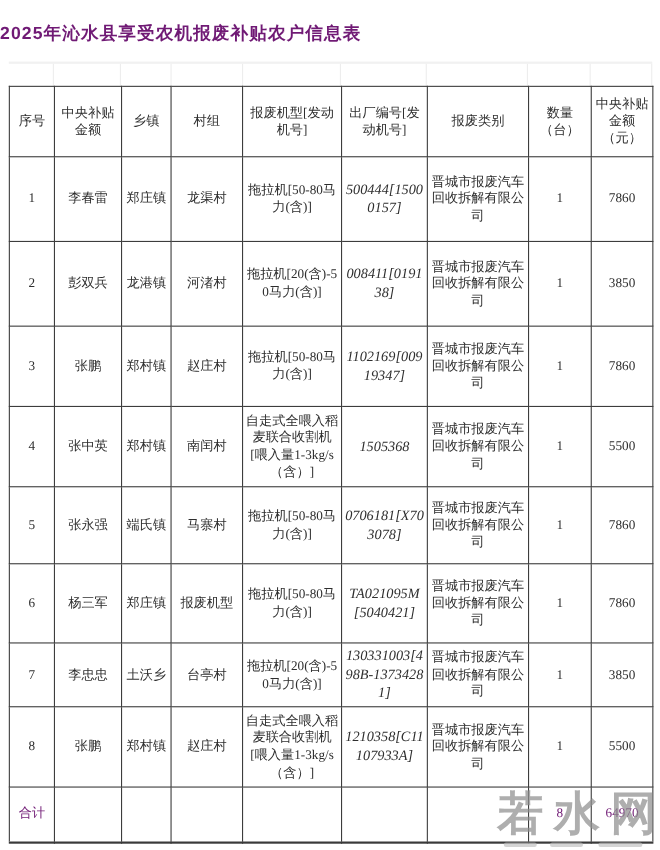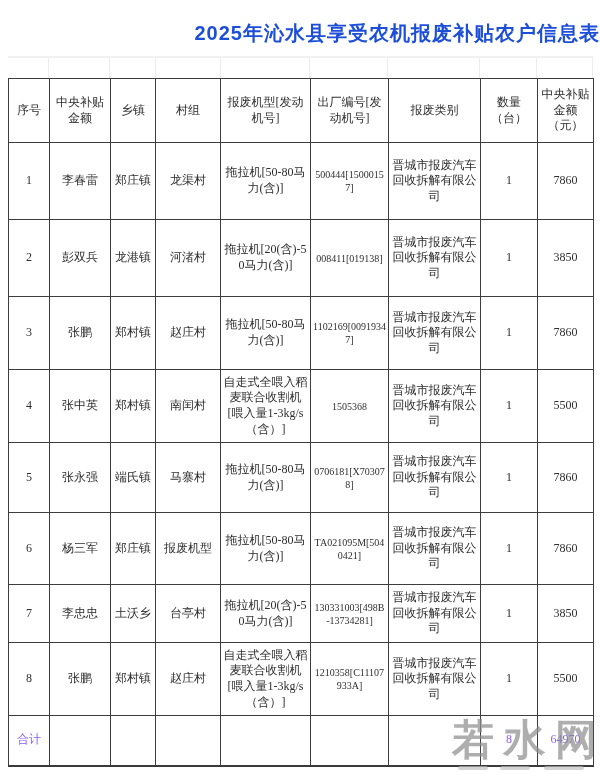--- a/index.html
+++ b/index.html
@@ -1,23 +1,23 @@
 <!DOCTYPE html>
 <html><head>
 <meta charset="utf-8">
 <style>
   html,body{margin:0;padding:0;}
   body{
     width:600px;height:773px;position:relative;background:#ffffff;overflow:hidden;
     font-family:"Liberation Serif", serif;color:#2b2b2b;
   }
   .page-title{
-    position:absolute;top:20px;left:0;width:100%;text-align:right;
+    position:absolute;top:20px;left:0;width:100%;text-align:left;
     font-family:"Liberation Sans", sans-serif;font-weight:bold;
-    font-size:20px;letter-spacing:1px;color:#1d4ed8;
+    font-size:16px;letter-spacing:1px;color:#701a75;
   }
   
   .ghost-strip{
     position:absolute;top:56px;left:8px;width:585px;height:20px;display:flex;
     border-top:2px solid #f1f1f1;
   }
   .ghost-strip i{display:block;height:100%;border-right:1px solid #ededed;}
   table.subsidy{
     position:absolute;top:78px;left:8px;width:585px;
     border-collapse:collapse;table-layout:fixed;
@@ -31,22 +31,22 @@
   thead tr{height:64px;}
   tbody tr:nth-child(1){height:77px;}
   tbody tr:nth-child(2){height:77px;}
   tbody tr:nth-child(3){height:73px;}
   tbody tr:nth-child(4){height:73px;}
   tbody tr:nth-child(5){height:70px;}
   tbody tr:nth-child(6){height:72px;}
   tbody tr:nth-child(7){height:58px;}
   tbody tr:nth-child(8){height:73px;}
   tbody tr.total-row{height:50px;}
-  td.col-serial{font-size:10px;}
-  tr.total-row td{color:#8b5cf6;}
+  td.col-serial{font-size:13px;font-style:italic;}
+  tr.total-row td{color:#701a75;}
   .watermark{
     position:absolute;top:716px;left:452px;width:145px;height:52px;
     pointer-events:none;display:flex;justify-content:space-between;
     font-family:"Liberation Sans", sans-serif;font-weight:bold;
     font-size:42px;line-height:48px;color:#8f8f8f;opacity:0.72;
     z-index:5;
   }
   .wm-smudge{
     position:absolute;top:766px;height:4px;width:30px;background:#bdbdbd;
     opacity:0.65;border-radius:2px;z-index:5;

